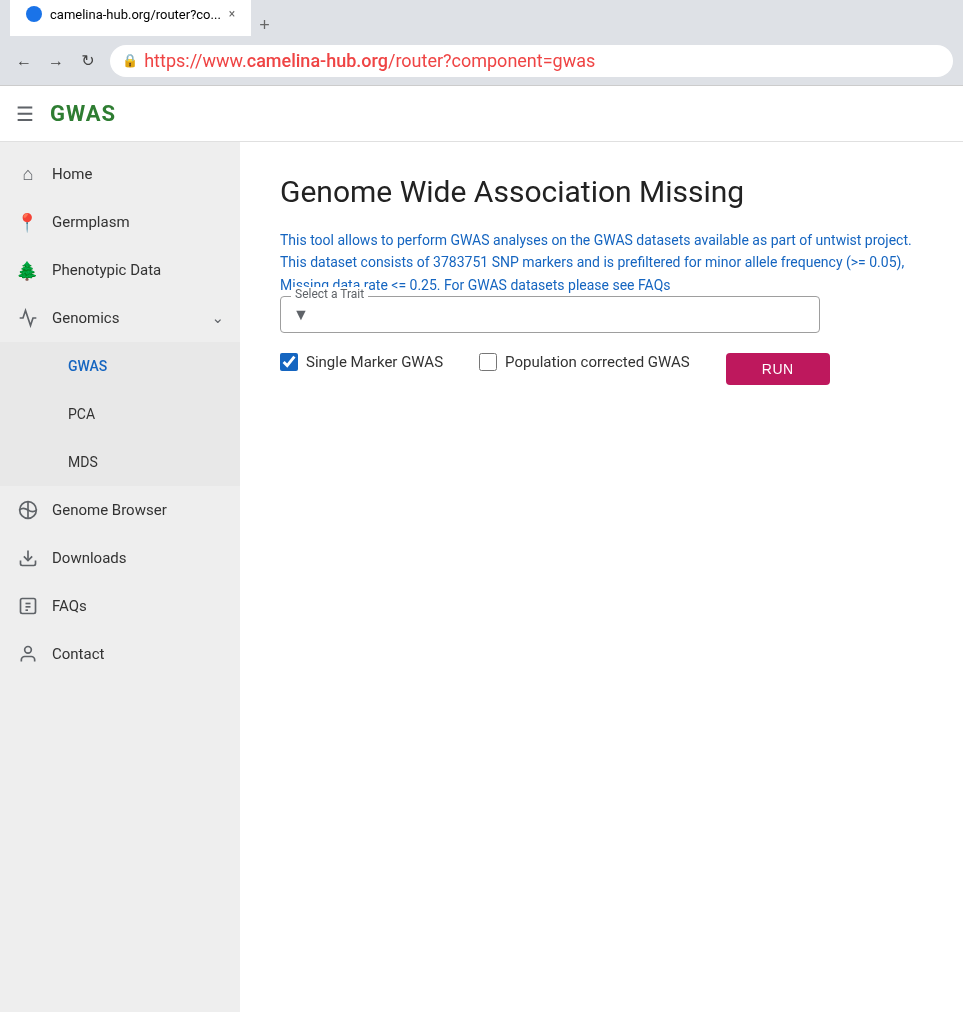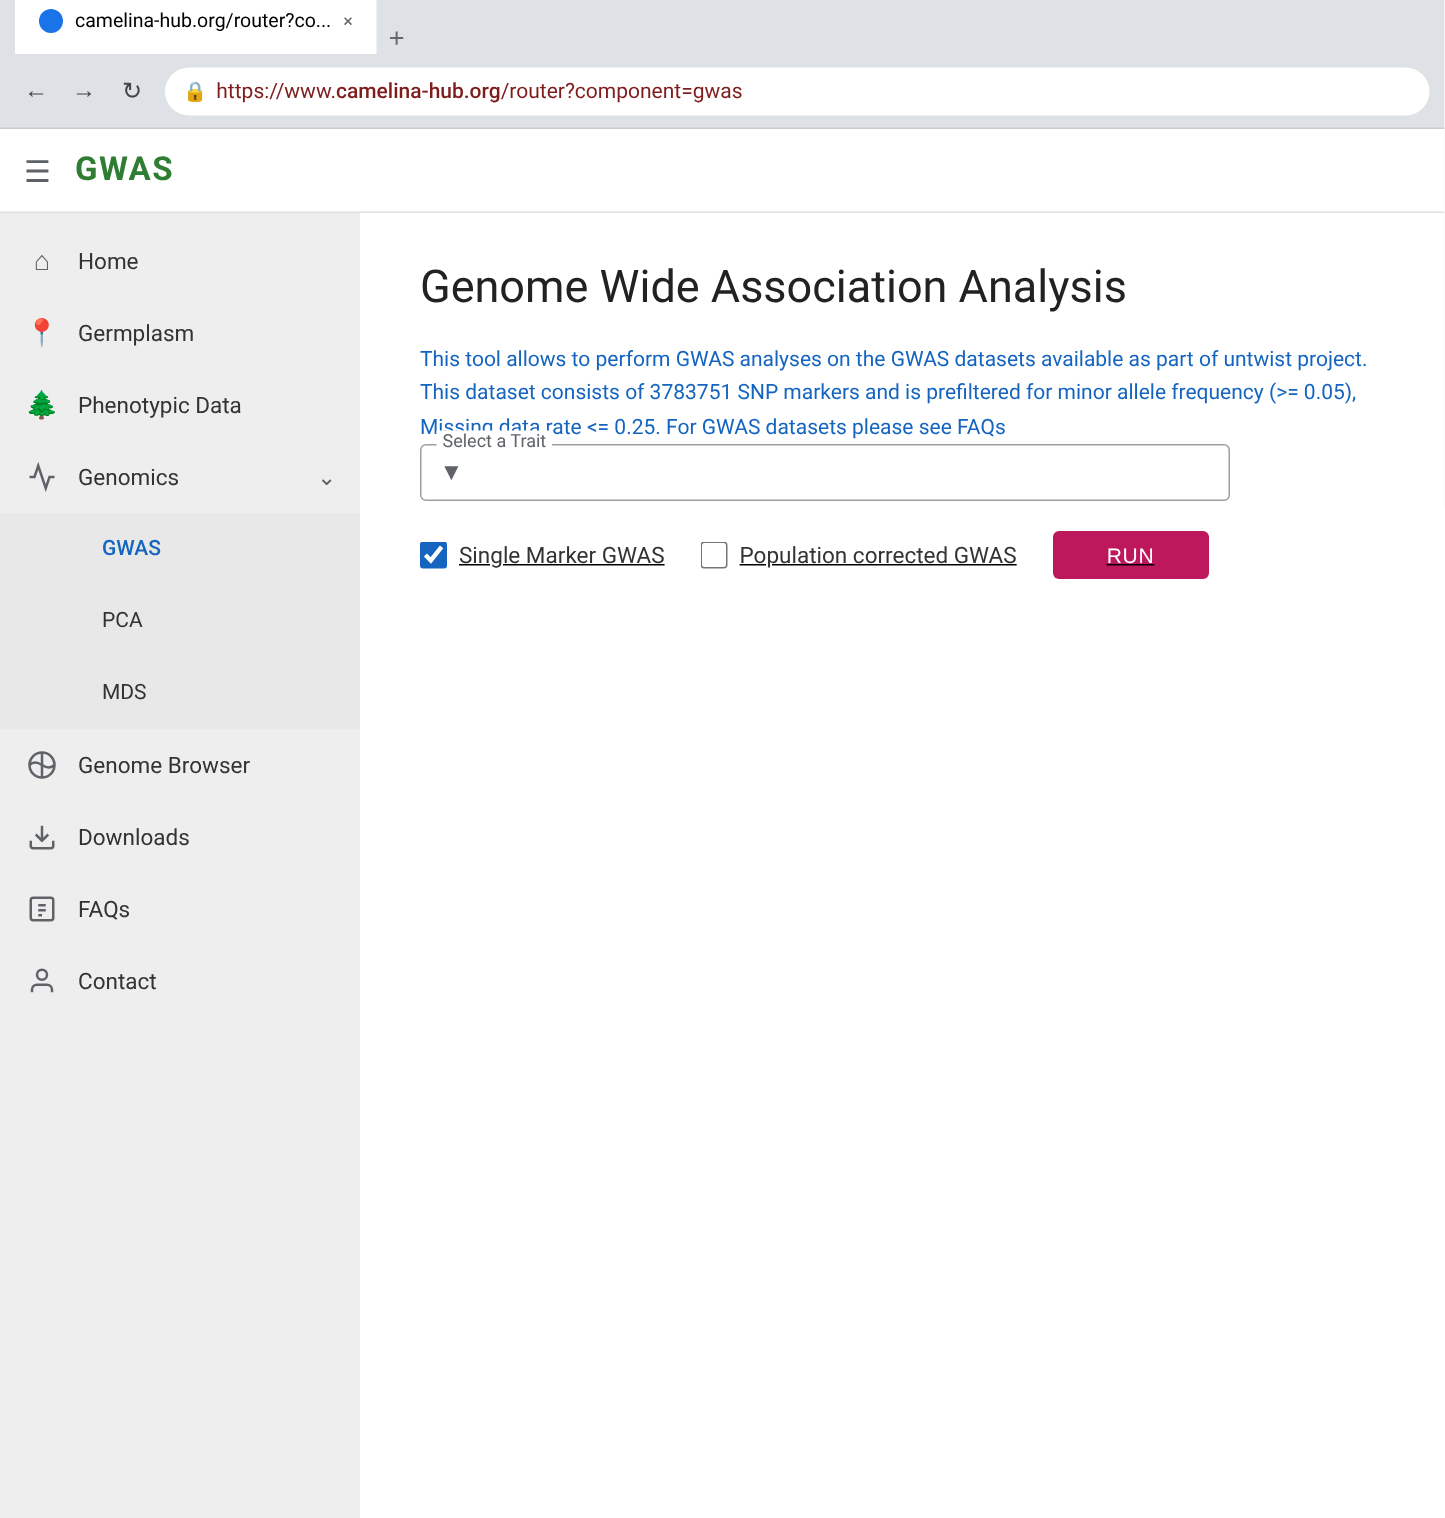--- a/index.html
+++ b/index.html
@@ -9,21 +9,21 @@
     .browser-chrome { background: #dee1e6; height: 50px; display: flex; align-items: center; padding: 0 10px; gap: 8px; border-bottom: 1px solid #ccc; }
     .tab-bar { background: #dee1e6; height: 36px; display: flex; align-items: flex-end; padding: 0 10px; }
     .tab { background: white; border-radius: 8px 8px 0 0; padding: 6px 16px; font-size: 13px; display: flex; align-items: center; gap: 8px; height: 44px; }
     .tab-favicon { width: 16px; height: 16px; background: #1a73e8; border-radius: 50%; display: inline-block; }
     .tab-close { color: #666; cursor: pointer; font-size: 12px; }
     .new-tab-btn { background: none; border: none; color: #666; cursor: pointer; font-size: 18px; padding: 0 8px; }
     .nav-controls { display: flex; align-items: center; gap: 4px; }
     .nav-btn { background: none; border: none; cursor: pointer; color: #444; font-size: 16px; width: 28px; height: 28px; border-radius: 50%; display: flex; align-items: center; justify-content: center; }
     .address-bar { flex: 1; background: white; border-radius: 20px; height: 32px; display: flex; align-items: center; padding: 0 12px; gap: 6px; font-size: 14px; color: #333; }
     .address-bar .lock-icon { color: #5f6368; font-size: 13px; }
-    .address-text { color: #7f1d1d; font-size: 14px; }
+    .address-text { color: #ef4444; font-size: 18px; }
 
     
     .app-layout { display: flex; height: calc(100vh - 86px); }
 
     
     .app-bar { background: white; height: 56px; display: flex; align-items: center; padding: 0 16px; gap: 16px; border-bottom: 1px solid #e0e0e0; }
     .menu-icon { font-size: 20px; color: #5f6368; cursor: pointer; }
     .app-title { color: #2e7d32; font-size: 22px; font-weight: 700; letter-spacing: 1px; }
 
     
@@ -45,21 +45,21 @@
 
     
     .form-section { display: flex; flex-direction: column; gap: 20px; }
 
     .select-container { position: relative; width: 540px; border: 1px solid #9e9e9e; border-radius: 4px; padding: 8px 12px; background: white; }
     .select-label { position: absolute; top: -10px; left: 10px; background: white; padding: 0 4px; font-size: 12px; color: #5f6368; }
     .select-row { display: flex; align-items: center; justify-content: space-between; }
     .select-value { font-size: 15px; color: #222; }
     .select-arrow { color: #5f6368; font-size: 16px; }
 
-    .checkboxes-row { display: flex; align-items: center; gap: 24px; text-decoration: underline; }
+    .checkboxes-row { display: flex; align-items: flex-start; gap: 36px; }
     .checkbox-item { display: flex; align-items: center; gap: 8px; cursor: pointer; }
     .checkbox-item input[type="checkbox"] { width: 18px; height: 18px; accent-color: #1565c0; cursor: pointer; }
     .checkbox-label { font-size: 15px; color: #333; }
 
     .run-btn { background: #be185d; color: white; border: none; border-radius: 4px; padding: 8px 36px; font-size: 14px; font-weight: 500; cursor: pointer; letter-spacing: 0.5px; }
   </style>
 </head>
 <body>
 
 <div class="tab-bar">
@@ -173,21 +173,21 @@
         <svg width="20" height="20" viewBox="0 0 24 24" fill="none" stroke="#5f6368" stroke-width="2">
             <path d="M20 21v-2a4 4 0 0 0-4-4H8a4 4 0 0 0-4 4v2"></path>
             <circle cx="12" cy="7" r="4"></circle>
           </svg>
       </span>
       <span>Contact</span>
     </div>
   </nav>
 
   <main class="main-content">
-    <h1 class="page-title">Genome Wide Association Analysis</h1>
+    <h1 class="page-title">Genome Wide Association Missing</h1>
     <p class="description">This tool allows to perform GWAS analyses on the GWAS datasets available as part of untwist project. This dataset consists of 3783751 SNP markers and is prefiltered for minor allele frequency (&gt;= 0.05), Missing data rate &lt;= 0.25. For GWAS datasets please see FAQs</p>
 
     <div class="form-section">
 
       <div class="select-container">
         <span class="select-label">Select a Trait</span>
         <div class="select-row">
           <span class="select-arrow">▼</span>
         </div>
       </div>

